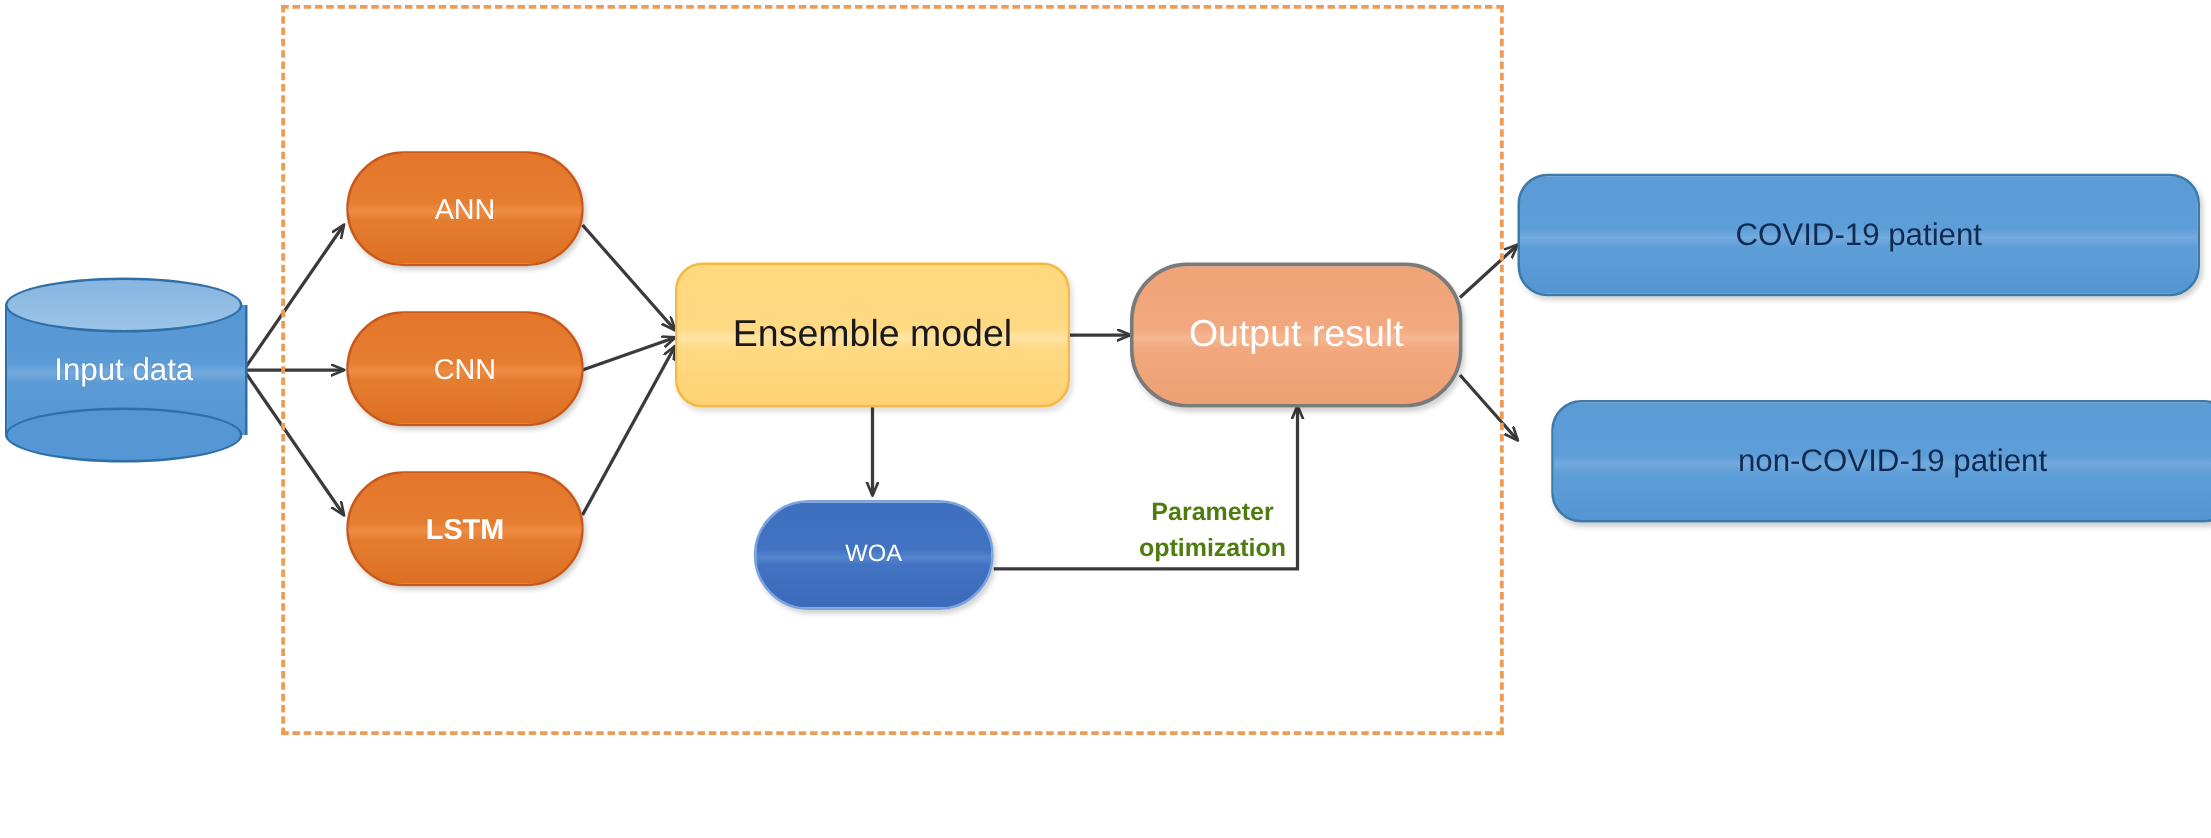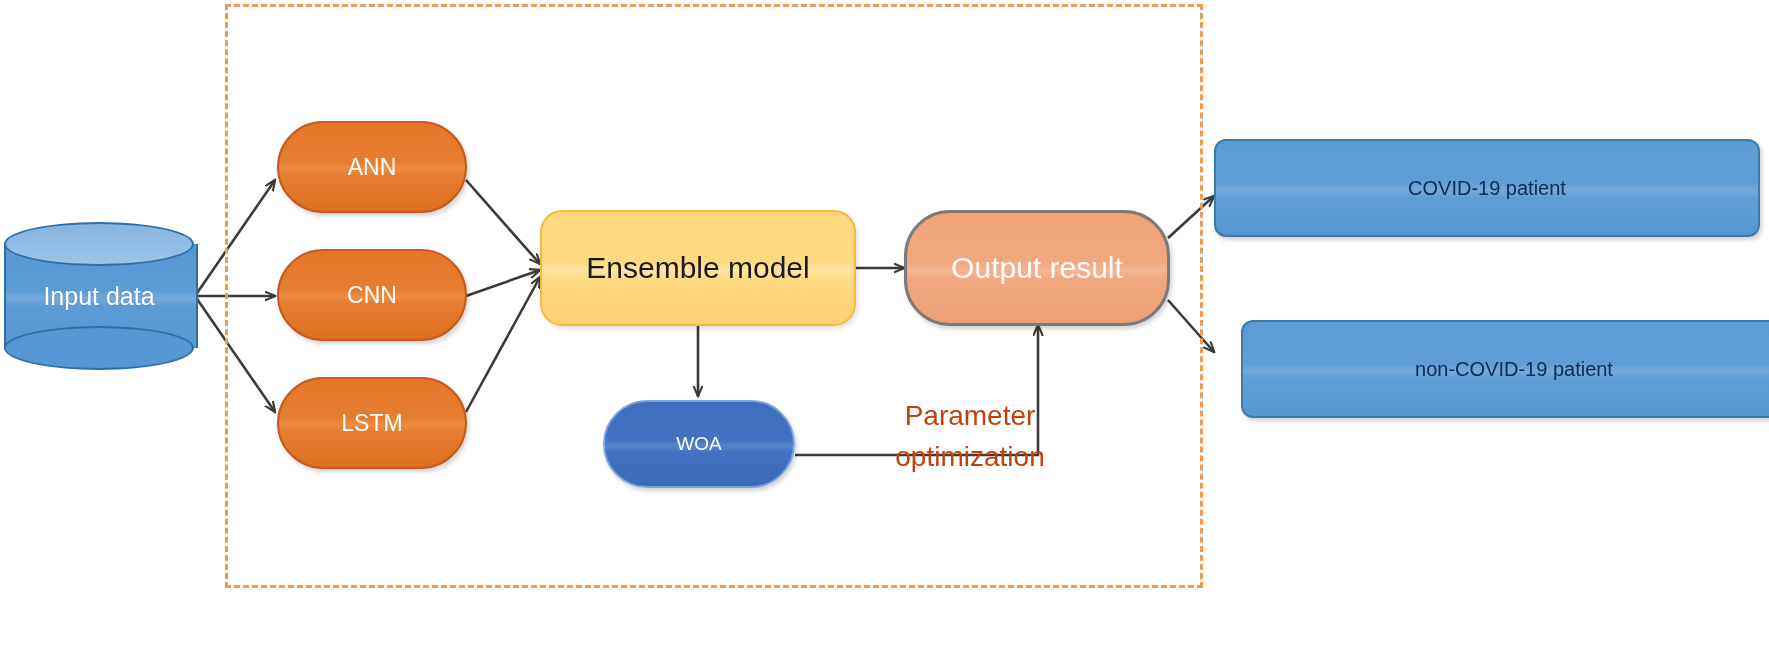--- a/index.html
+++ b/index.html
@@ -136,35 +136,36 @@
     border-radius: 44px;
     color: #ffffff;
     font-size: 19px;
     box-shadow: 2px 3px 4px rgba(0,0,0,0.18);
   }
 
   
   .box-blue-result {
     background: linear-gradient(to bottom, #5b9bd6 0%, #5e9ed8 45%, #74aadd 52%, #5e9ed8 60%, #5595d2 100%);
     border: 2px solid #3d7aa8;
-    border-radius: 12px;
+    border-radius: 24px;
     color: #0f2b52;
+    font-size: 25px;
+    box-shadow: 2px 3px 4px rgba(0,0,0,0.18);
+  }
+
+  
+  .annot-blue {
+    position: absolute;
+    color: #4d7c0f;
     font-size: 20px;
-    box-shadow: 2px 3px 4px rgba(0,0,0,0.18);
-  }
-
-  
-  .annot-blue {
-    position: absolute;
-    color: #c2410c;
-    font-size: 28px;
     line-height: 1.45;
     text-align: center;
     z-index: 4;
     white-space: pre-line;
+    font-weight: bold;
   }
 </style>
 </head>
 <body>
 
 <div id="canvas">
 
   <div class="dashed-region"></div>
 
   <svg id="edges" viewBox="0 0 1769 670" xmlns="http://www.w3.org/2000/svg">
@@ -203,21 +204,21 @@
   </div>
 
   <div class="node box-orange" style="left:277px; top:121px; width:190px; height:92px;">
     <span class="node-label">ANN</span>
   </div>
 
   <div class="node box-orange" style="left:277px; top:249px; width:190px; height:92px;text-align:center;">
     <span class="node-label">CNN</span>
   </div>
 
-  <div class="node box-orange" style="left:277px; top:377px; width:190px; height:92px;">
+  <div class="node box-orange" style="left:277px; top:377px; width:190px; height:92px;font-weight:bold;">
     <span class="node-label">LSTM</span>
   </div>
 
   <div class="node box-yellow" style="left:540px; top:210px; width:316px; height:116px;">
     <span class="node-label">Ensemble model</span>
   </div>
 
   <div class="node box-salmon" style="left:904px; top:210px; width:266px; height:116px;">
     <span class="node-label">Output result</span>
   </div>

